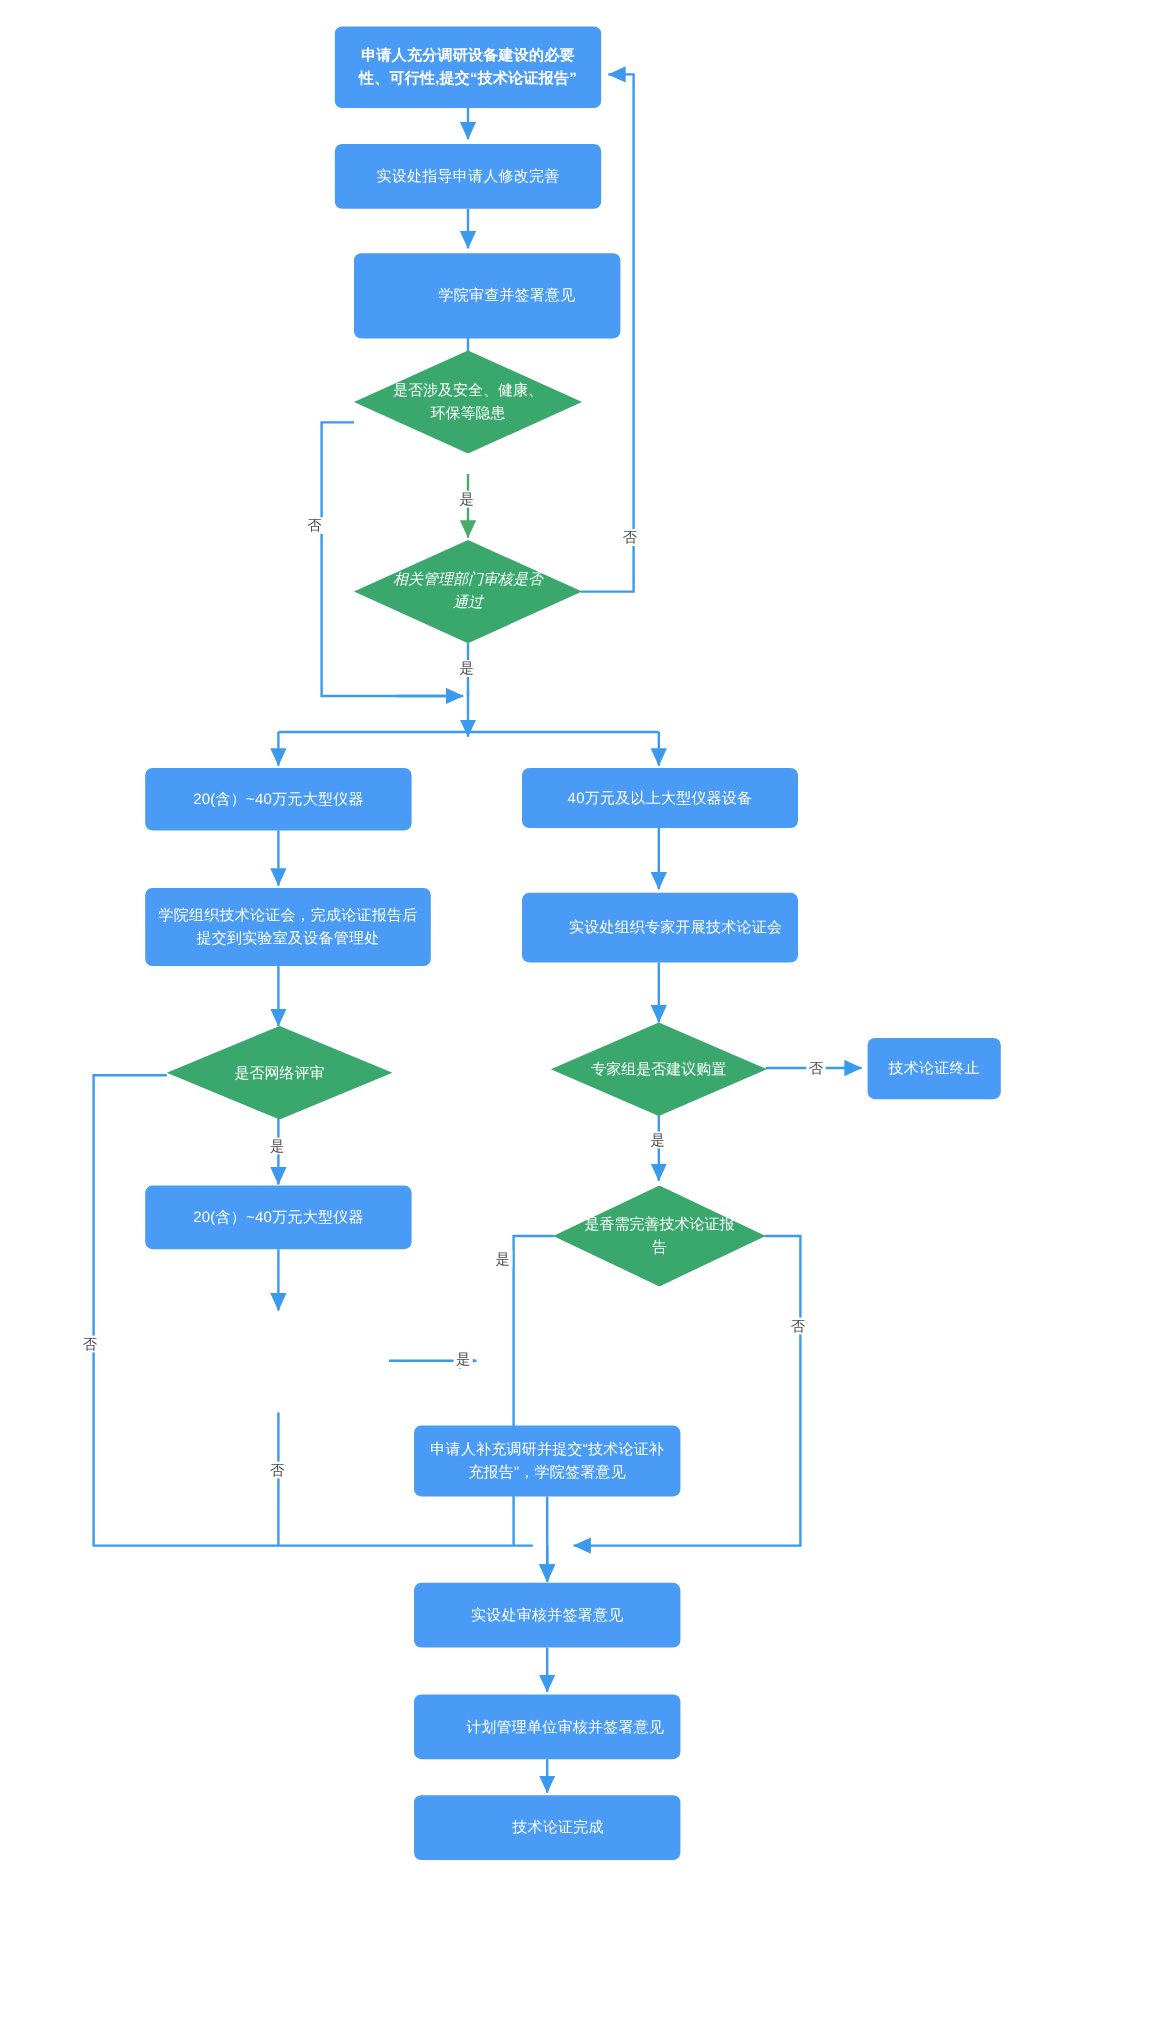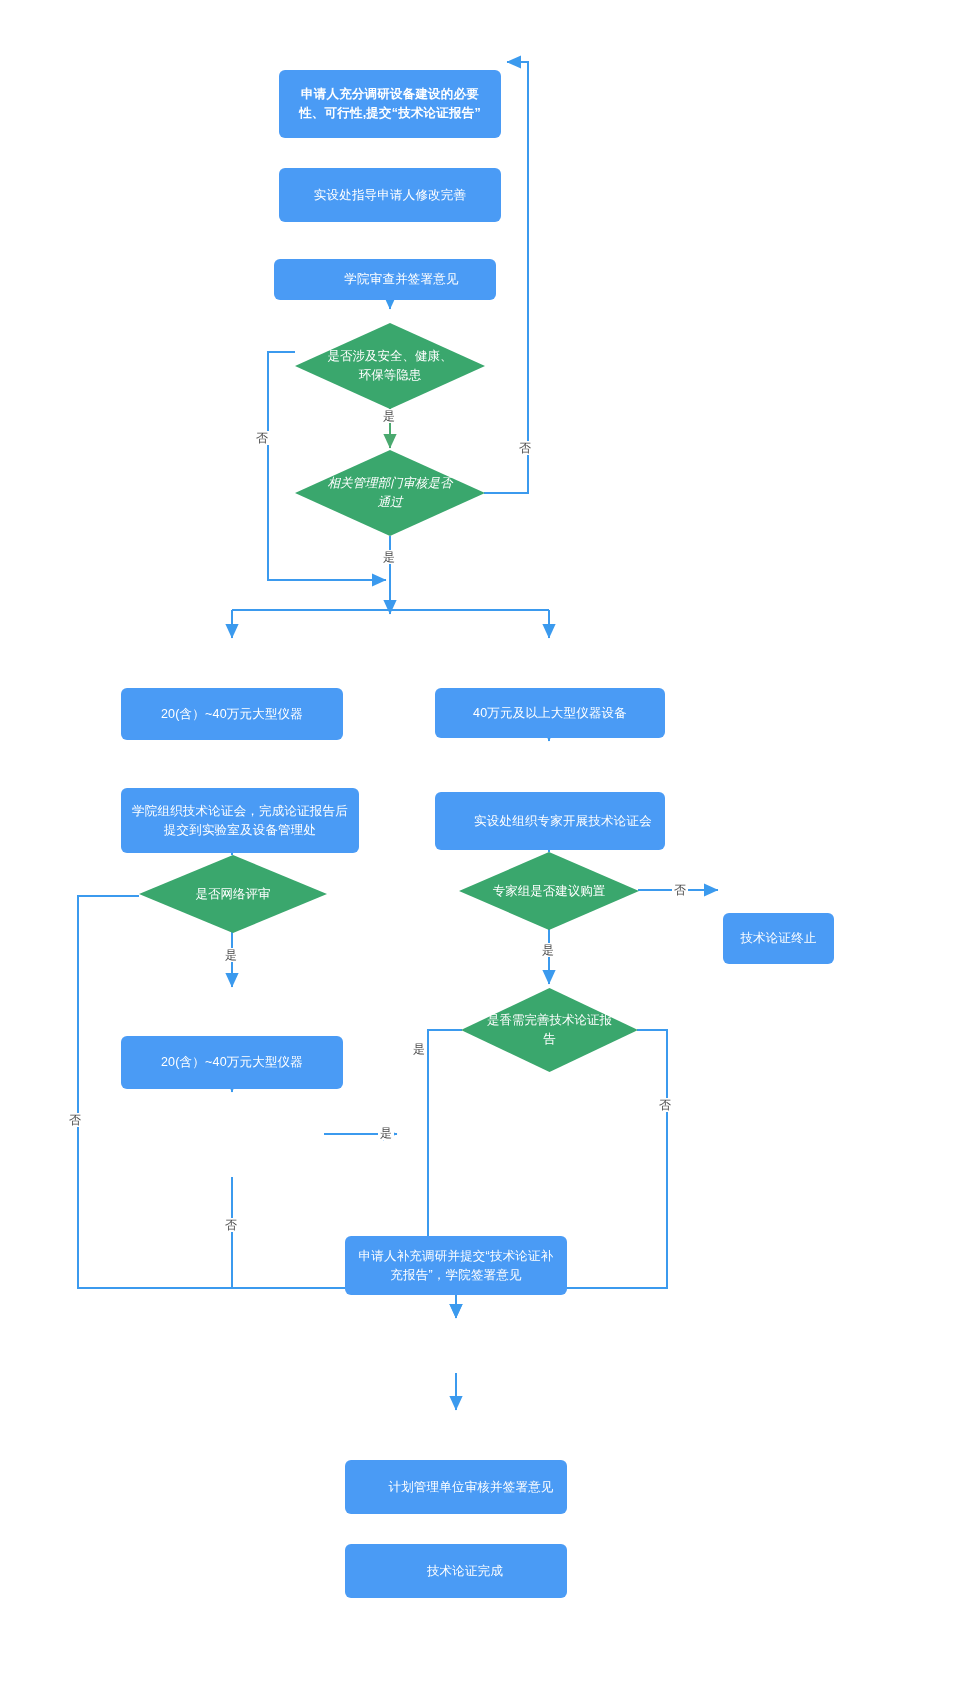--- a/index.html
+++ b/index.html
@@ -21,21 +21,20 @@
     display: flex;
     align-items: center;
     justify-content: center;
     text-align: center;
     color: #ffffff;
     font-size: 12.5px;
     line-height: 19px;
     z-index: 3;
     padding: 4px 10px;
     letter-spacing: 0.2px;
-    margin-top: 48px;
   }
   .proc {
     background: #4a9bf5;
     border-radius: 6px;
   }
   .proc.bold { font-weight: bold; }
   .dia-wrap {
     position: absolute;
     z-index: 3;
   }
@@ -150,25 +149,25 @@
   </svg>
 
   <div class="node proc bold" style="left:279px; top:22px; width:222px; height:68px;">
     <span>申请人充分调研设备建设的必要性、可行性,提交“技术论证报告”</span>
   </div>
 
   <div class="node proc" style="left:279px; top:120px; width:222px; height:54px;">
     <span>实设处指导申请人修改完善</span>
   </div>
 
-  <div class="node proc" style="left:274px; top:211px; width:222px; height:41px;padding-left:43px;">
+  <div class="node proc" style="left:295px; top:211px; width:222px; height:71px;padding-left:43px;">
     <span>学院审查并签署意见</span>
   </div>
 
-  <div class="dia-wrap" style="left:295px; top:323px; width:190px; height:86px;">
+  <div class="dia-wrap" style="left:295px; top:292px; width:190px; height:86px;">
     <svg width="190" height="86" viewBox="0 0 190 86" xmlns="http://www.w3.org/2000/svg">
       <polygon points="95,0 190,43 95,86 0,43" fill="#3aa76d"></polygon>
     </svg>
     <div class="dia-label">
         <span>是否涉及安全、健康、环保等隐患</span>
       </div>
   </div>
 
   <div class="dia-wrap" style="left:295px; top:450px; width:190px; height:86px;font-style:italic;">
     <svg width="190" height="86" viewBox="0 0 190 86" xmlns="http://www.w3.org/2000/svg">
@@ -228,20 +227,23 @@
     <div class="dia-label">
         <span>是香需完善技术论证报告</span>
       </div>
   </div>
 
 
   <div class="node proc" style="left:345px; top:1188px; width:222px; height:59px;">
     <span>申请人补充调研并提交“技术论证补充报告”，学院签署意见</span>
   </div>
 
+  <div class="node proc" style="left:345px; top:1319px; width:222px; height:54px;">
+    <span>实设处审核并签署意见</span>
+  </div>
 
   <div class="node proc" style="left:345px; top:1412px; width:222px; height:54px;padding-left:40px;">
     <span>计划管理单位审核并签署意见</span>
   </div>
 
   <div class="node proc" style="left:345px; top:1496px; width:222px; height:54px;padding-left:28px;">
     <span>技术论证完成</span>
   </div>
 
   <div class="edge-label" style="left:254px; top:431px;">

